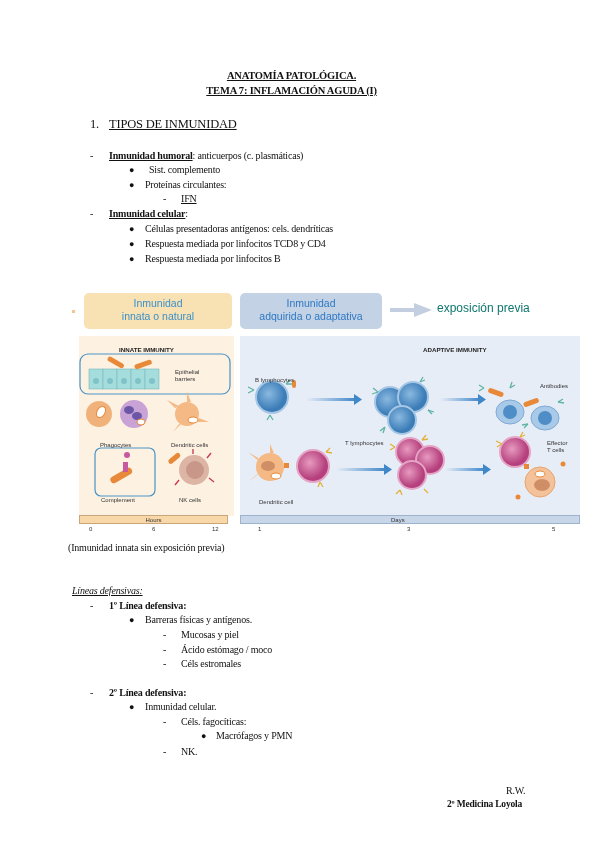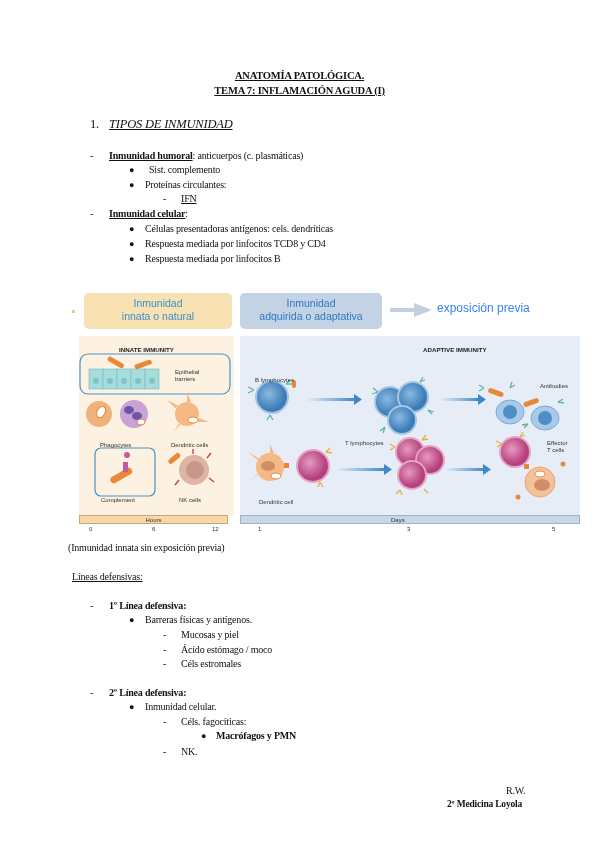--- a/index.html
+++ b/index.html
@@ -1,19 +1,19 @@
 <!DOCTYPE html>
 <html><head>
 <meta charset="utf-8">
 <style>
   html, body { margin:0; padding:0; background:#ffffff; }
   body { width:600px; height:848px; position:relative; overflow:hidden;
          font-family:"Liberation Serif","DejaVu Serif",serif; color:#111; }
   .abs { position:absolute; }
-  .title { left:16px; width:567px; text-align:center; font-weight:bold; font-size:10.5px;
+  .title { left:8px; width:567px; text-align:center; font-weight:bold; font-size:10.5px;
            text-decoration:underline; letter-spacing:-0.2px; }
   .t { font-size:10px; white-space:nowrap; letter-spacing:-0.2px; }
   .h1 { font-size:12.5px; }
   .u { text-decoration:underline; }
   .b { font-weight:bold; }
   .bul { font-size:9px; }
   
   .fig { left:75px; top:288px; width:505px; height:250px; font-family:"Liberation Sans","DejaVu Sans",sans-serif; }
   .hdrbox { position:absolute; border-radius:5px; text-align:center; font-size:10.5px; line-height:13px; }
   .panel { position:absolute; }
@@ -21,21 +21,21 @@
   .bold6 { font-weight:bold; font-size:6.2px; color:#222; }
   .tick { position:absolute; font-size:6px; color:#333; }
 </style>
 </head>
 <body>
 
 <div class="abs title" style="top:70px;">ANATOMÍA PATOLÓGICA.</div>
 <div class="abs title" style="top:85px;">TEMA 7: INFLAMACIÓN AGUDA (I)</div>
 
 <div class="abs t h1" style="left:90px; top:117px;">1.</div>
-<div class="abs t h1 u" style="left:109px; top:117px;font-style:italic;">TIPOS DE INMUNIDAD</div>
+<div class="abs t h1 u" style="left:109px; top:117px;">TIPOS DE INMUNIDAD</div>
 
 <div class="abs t" style="left:90px; top:150px;">-</div>
 <div class="abs t" style="left:109px; top:150px;">
   <span class="b u">Inmunidad humoral</span><span>: anticuerpos (c. plasmáticas)</span>
 </div>
 <div class="abs t bul" style="left:129px; top:165px;">●</div>
 <div class="abs t" style="left:149px; top:164px;">Sist. complemento</div>
 <div class="abs t bul" style="left:129px; top:180px;">●</div>
 <div class="abs t" style="left:145px; top:179px;">Proteínas circulantes:</div>
 <div class="abs t" style="left:163px; top:193px;">-</div>
@@ -60,21 +60,21 @@
     <div>innata o natural</div>
   </div>
   <div class="hdrbox" style="left:165px; top:5px; width:142px; height:36px; background:#c4d2e6; color:#2d79c2; padding-top:4px; box-sizing:border-box;">
     <div>Inmunidad</div>
     <div>adquirida o adaptativa</div>
   </div>
   <svg style="position:absolute; left:315px; top:15px;" width="42" height="14">
     <rect x="0" y="5" width="26" height="4" fill="#c3cfe0"></rect>
     <polygon points="24,0 42,7 24,14" fill="#c3cfe0"></polygon>
   </svg>
-  <div style="position:absolute; left:362px; top:13px; font-size:12px; color:#3b82f6;">exposición previa</div>
+  <div style="position:absolute; left:362px; top:13px; font-size:12px; color:#0f766e;">exposición previa</div>
 
   <div class="panel" style="left:4px; top:48px; width:155px; height:180px; background:#fdf1e2;"></div>
 
   <div class="panel" style="left:165px; top:48px; width:340px; height:180px; background:#e7edf7;"></div>
 
   <div class="lbl bold6" style="left:44px; top:58px;">INNATE IMMUNITY</div>
   <div class="lbl bold6" style="left:348px; top:58px;">ADAPTIVE IMMUNITY</div>
 
   <svg style="position:absolute; left:4px; top:64px;" width="156" height="160">
 
@@ -242,38 +242,38 @@
   <div class="tick" style="left:14px; top:238px;">0</div>
   <div class="tick" style="left:77px; top:238px;">6</div>
   <div class="tick" style="left:137px; top:238px;">12</div>
   <div class="tick" style="left:183px; top:238px;">1</div>
   <div class="tick" style="left:332px; top:238px;">3</div>
   <div class="tick" style="left:477px; top:238px;">5</div>
 </div>
 
 <div class="abs t" style="left:68px; top:542px;">(Inmunidad innata sin exposición previa)</div>
 
-<div class="abs t u" style="left:72px; top:571px;">Líneas defensivas:</div>
+<div class="abs t u" style="left:72px; top:585px;font-style:italic;">Líneas defensivas:</div>
 
 <div class="abs t" style="left:90px; top:600px;">-</div>
 <div class="abs t b" style="left:109px; top:600px;">1º Línea defensiva:</div>
 <div class="abs t bul" style="left:129px; top:615px;">●</div>
 <div class="abs t" style="left:145px; top:614px;">Barreras físicas y antígenos.</div>
 <div class="abs t" style="left:163px; top:629px;">-</div>
 <div class="abs t" style="left:181px; top:629px;">Mucosas y piel</div>
 <div class="abs t" style="left:163px; top:644px;">-</div>
 <div class="abs t" style="left:181px; top:644px;">Ácido estómago / moco</div>
 <div class="abs t" style="left:163px; top:658px;">-</div>
 <div class="abs t" style="left:181px; top:658px;">Céls estromales</div>
 
 <div class="abs t" style="left:90px; top:687px;">-</div>
 <div class="abs t b" style="left:109px; top:687px;">2º Línea defensiva:</div>
 <div class="abs t bul" style="left:129px; top:702px;">●</div>
 <div class="abs t" style="left:145px; top:701px;">Inmunidad celular.</div>
 <div class="abs t" style="left:163px; top:716px;">-</div>
 <div class="abs t" style="left:181px; top:716px;">Céls. fagocíticas:</div>
 <div class="abs t bul" style="left:201px; top:731px;">●</div>
-<div class="abs t" style="left:216px; top:730px;font-weight:bold;">Macrófagos y PMN</div>
+<div class="abs t" style="left:216px; top:730px;">Macrófagos y PMN</div>
 <div class="abs t" style="left:163px; top:746px;">-</div>
 <div class="abs t" style="left:181px; top:746px;">NK.</div>
 
 <div class="abs t" style="left:506px; top:785px;">R.W.</div>
 <div class="abs t b" style="left:447px; top:799px; font-size:9.5px;">2º Medicina Loyola</div>
 
 </body></html>

